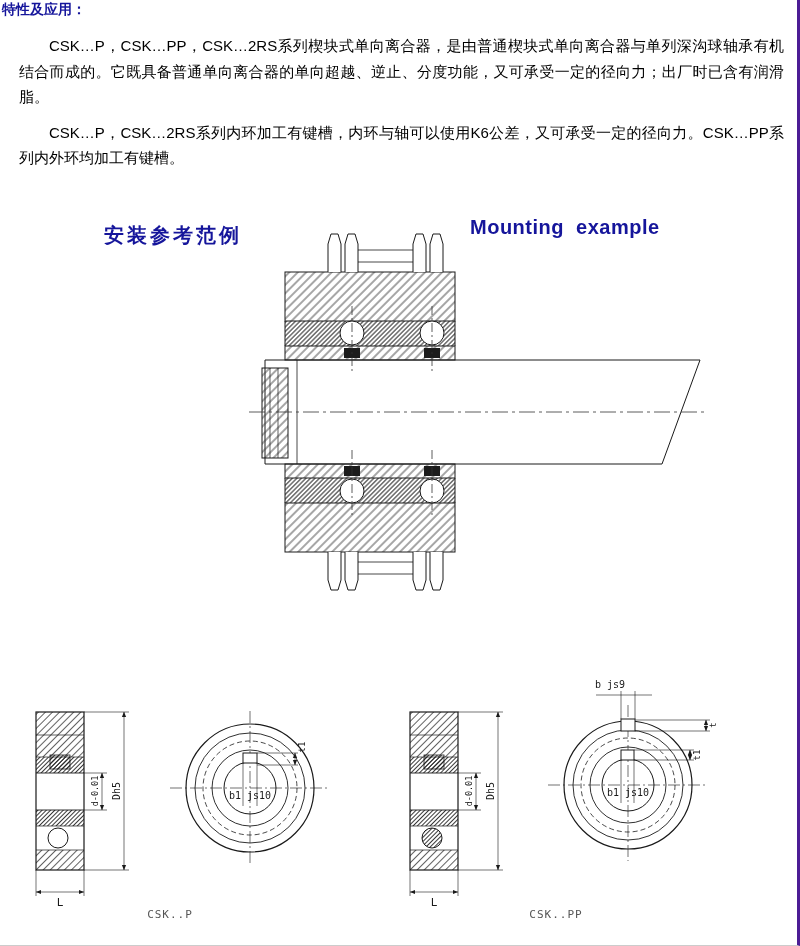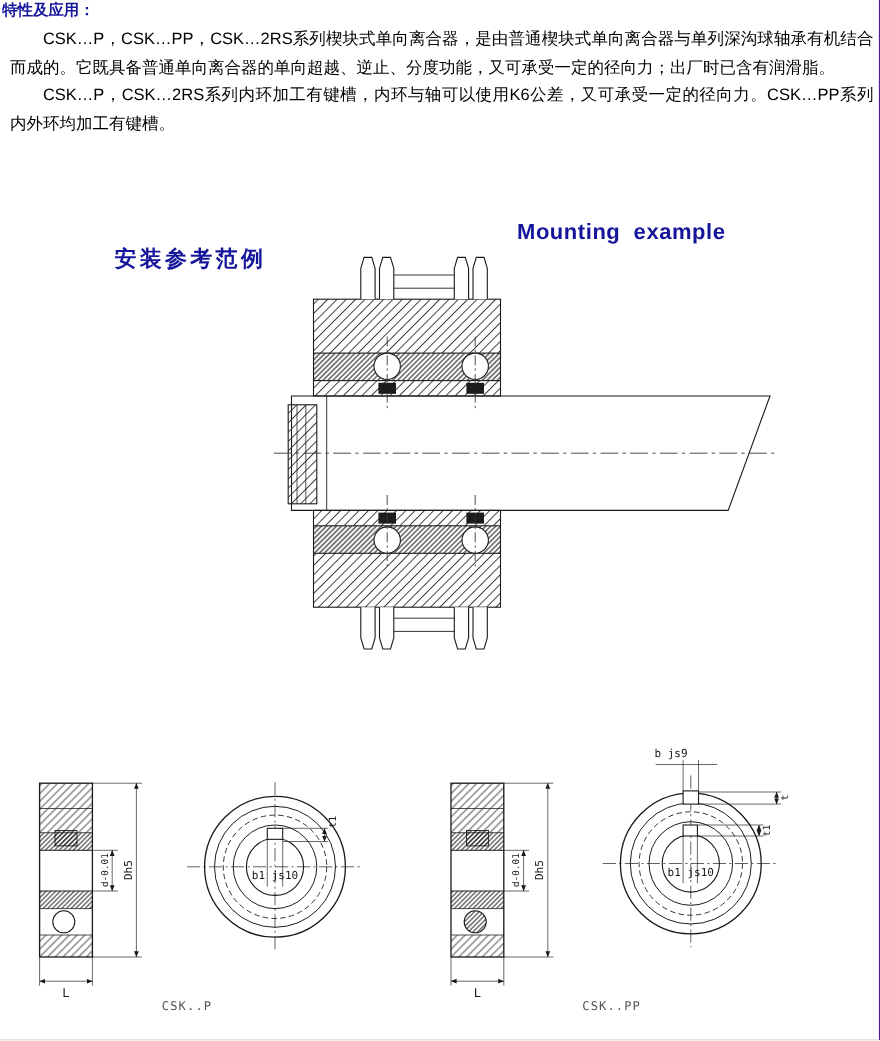--- a/index.html
+++ b/index.html
@@ -1,24 +1,24 @@
 <!DOCTYPE html>
 <html><head>
 <meta charset="utf-8">
 <style>
   * { margin:0; padding:0; box-sizing:border-box; }
   html, body { width:800px; height:946px; background:#ffffff; }
   body { font-family:"Liberation Sans","DejaVu Sans",sans-serif; color:#000; position:relative; }
-  .page { position:absolute; inset:0; background:#fff; border-right:1px solid #4c1d95; border-bottom:1px solid #cccccc; overflow:hidden; }
+  .page { position:absolute; inset:0; background:#fff; border-right:3px solid #4c1d95; border-bottom:1px solid #cccccc; overflow:hidden; }
   .doc-title { position:absolute; left:2px; top:1px; font-size:14px; font-weight:bold; color:#15159b; }
   .intro { position:absolute; left:9px; top:23px; width:785px; font-size:15px; line-height:25.5px; text-align:justify; color:#000; }
-  .intro p { text-indent:2em; margin:0; }
+  .intro p { text-indent:2em; margin:10px; }
   .heading { position:absolute; font-weight:bold; color:#15159b; font-size:20px; white-space:nowrap; }
   .heading-zh { left:104px; top:206px; letter-spacing:3px;margin-top:16px; }
-  .heading-en { left:470px; top:200px; letter-spacing:0.5px; word-spacing:6px; }
+  .heading-en { left:470px; top:216px; letter-spacing:0.5px; word-spacing:6px; }
   .mount-svg { position:absolute; left:225px; top:222px; width:490px; height:380px; }
   .bottom-svg { position:absolute; left:0; top:655px; width:800px; height:291px; }
   svg { overflow:visible; }
   svg text { font-family:"DejaVu Sans Mono","Liberation Mono",monospace; fill:#1a1a1a; }
   svg text.fig-label { fill:#555555; letter-spacing:1px; }
 </style>
 </head>
 <body>
 
 <div class="page">

